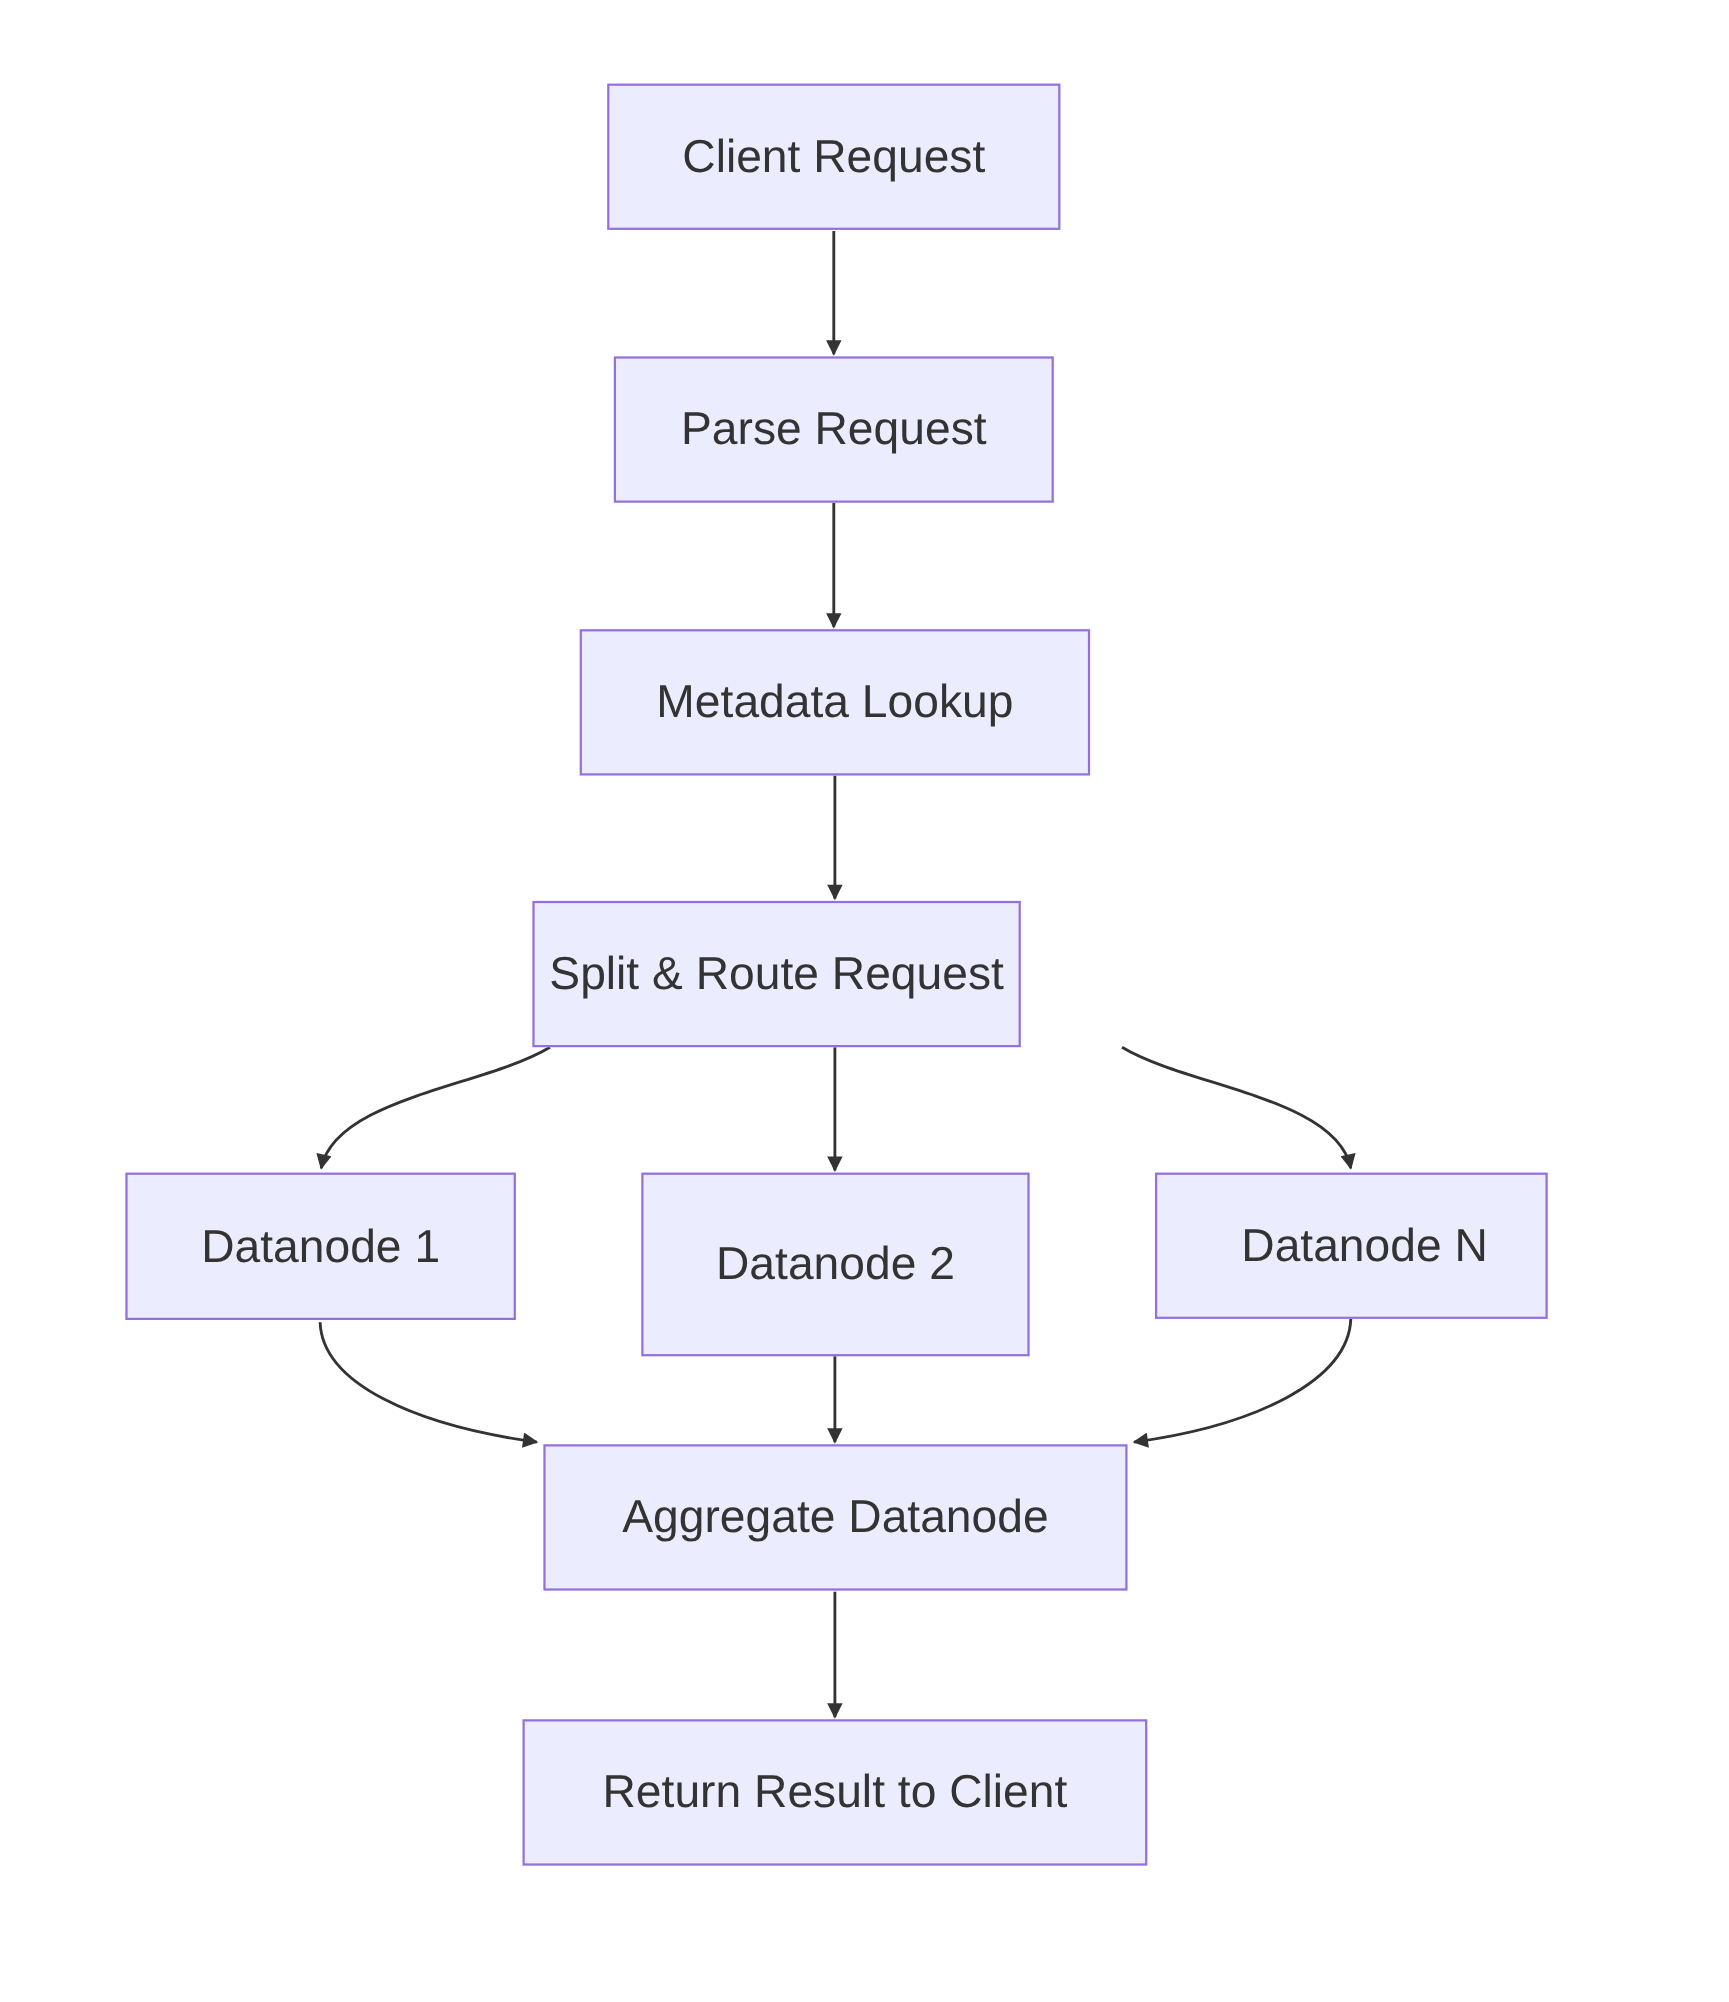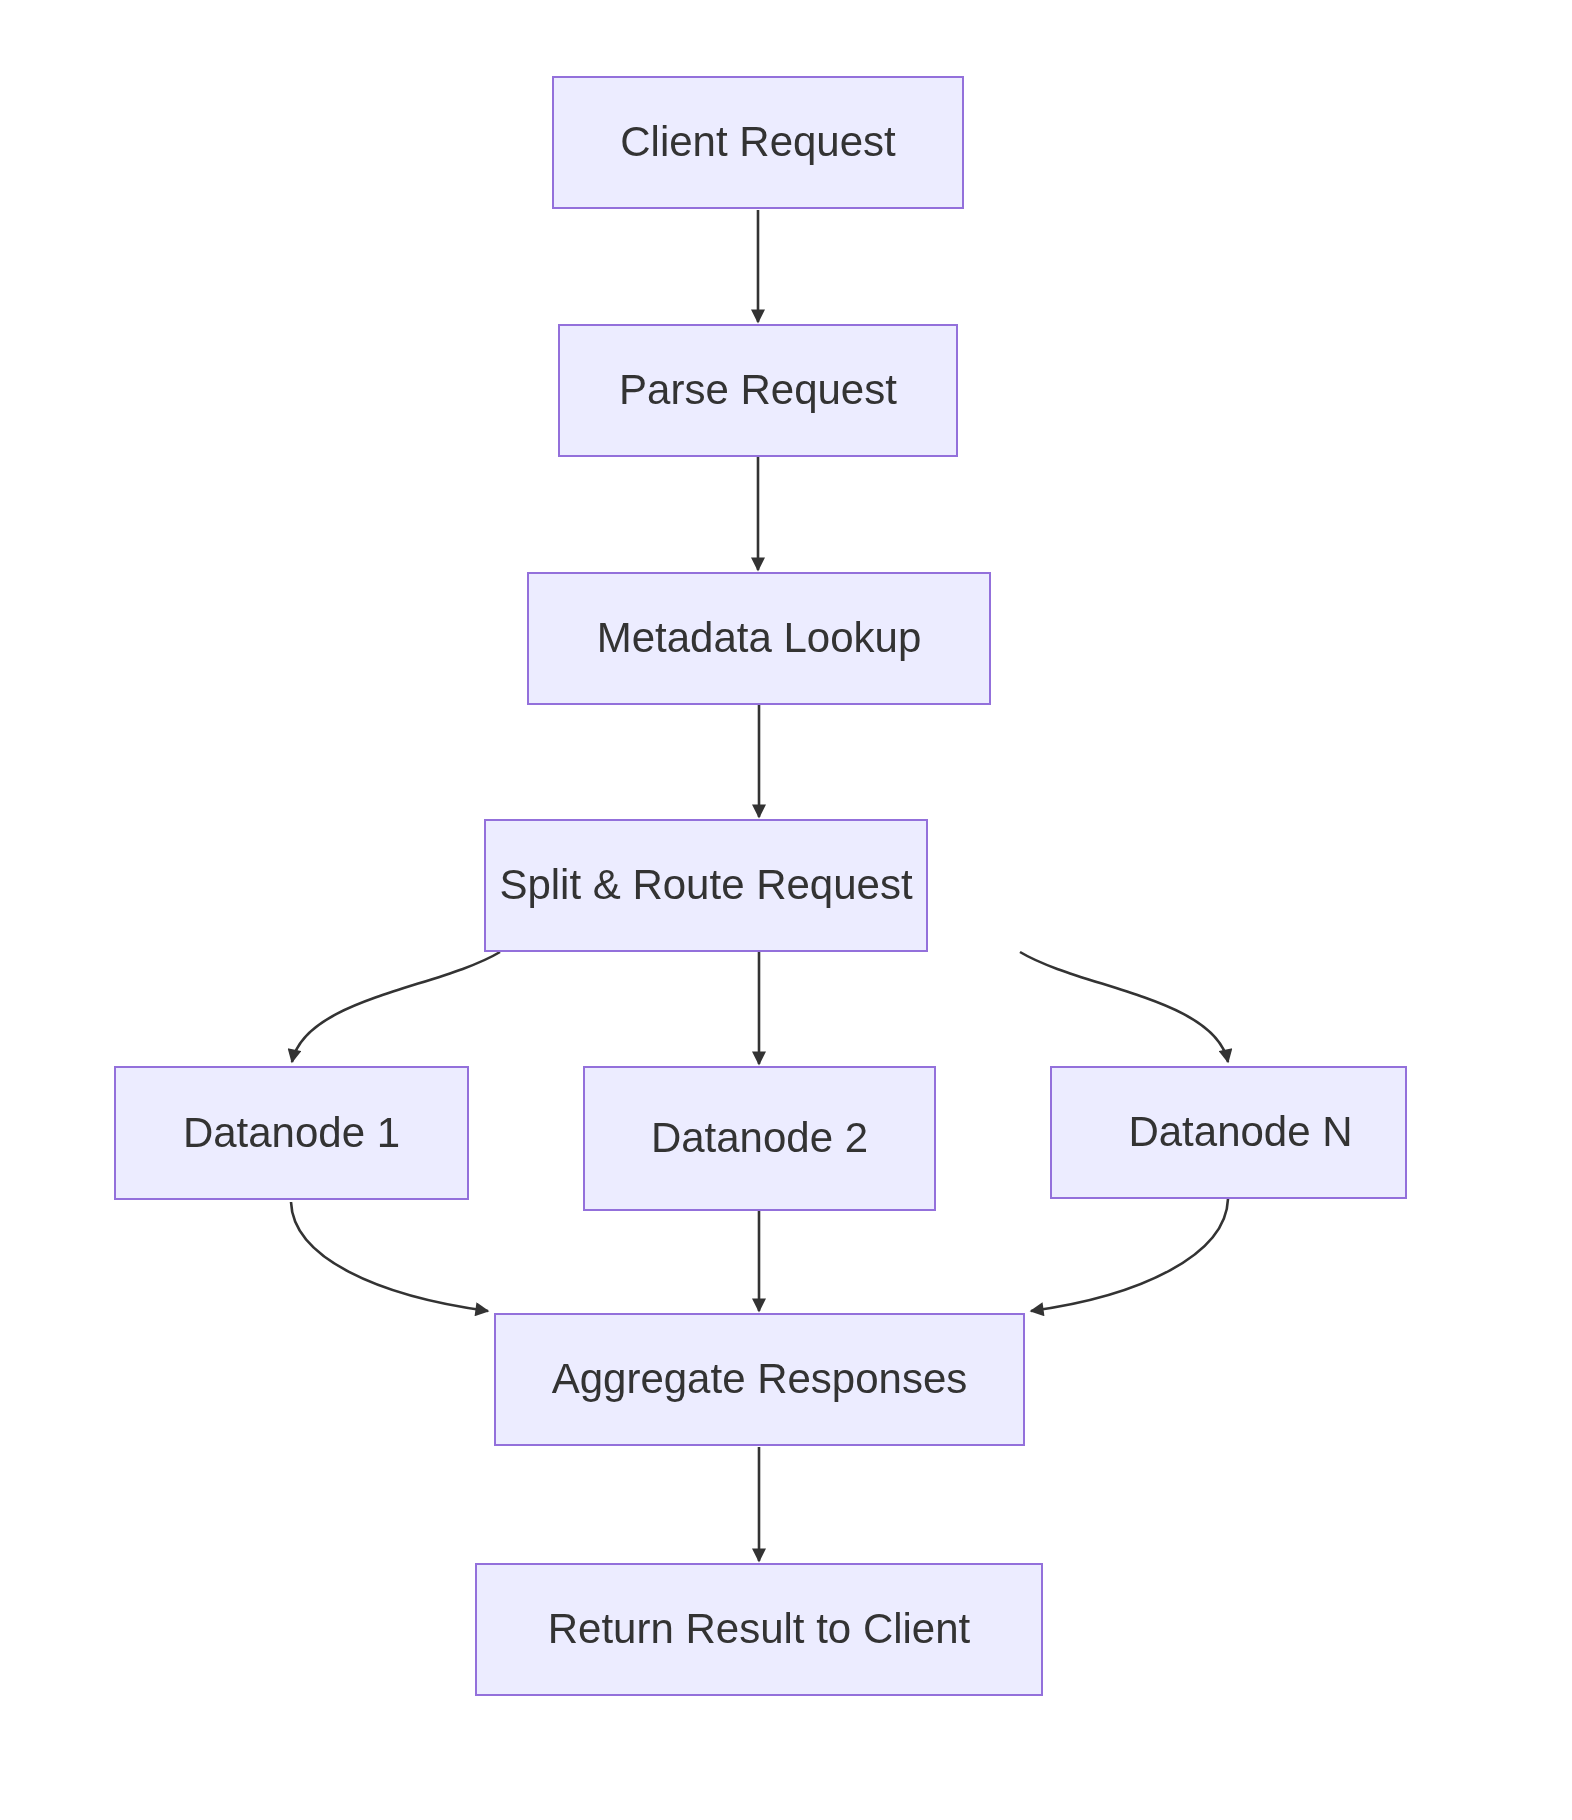--- a/index.html
+++ b/index.html
@@ -38,21 +38,21 @@
     line-height:1.2;
     text-align:center;
     white-space:nowrap;
   }
   
   .n-client   {left:552px;  top:76px;   width:412px; height:133px;}
   .n-parse    {left:558px;  top:324px;  width:400px; height:133px;}
   .n-metadata {left:527px;  top:572px;  width:464px; height:133px;}
   .n-split    {left:484px;  top:819px;  width:444px; height:133px;}
   .n-d1       {left:114px;  top:1066px; width:355px; height:134px;}
-  .n-d2       {left:583px;  top:1066px; width:353px; height:145px;}
+  .n-d2       {left:583px;  top:1066px; width:353px; height:167px;}
   .n-dn       {left:1050px; top:1066px; width:357px; height:133px;padding-left:24px;}
   .n-agg      {left:494px;  top:1313px; width:531px; height:133px;}
   .n-return   {left:475px;  top:1563px; width:568px; height:133px;}
 </style>
 </head>
 <body>
 
 <div class="canvas">
 
   <svg class="edges" width="1572" height="1820" viewBox="0 0 1572 1820" aria-hidden="true">
@@ -92,19 +92,19 @@
   <div class="node n-d1">
     <span>Datanode 1</span>
   </div>
   <div class="node n-d2">
     <span>Datanode 2</span>
   </div>
   <div class="node n-dn">
     <span>Datanode N</span>
   </div>
   <div class="node n-agg">
-    <span>Aggregate Responses</span>
+    <span>Aggregate Datanode</span>
   </div>
   <div class="node n-return">
     <span>Return Result to Client</span>
   </div>
 
 </div>
 
 </body></html>

